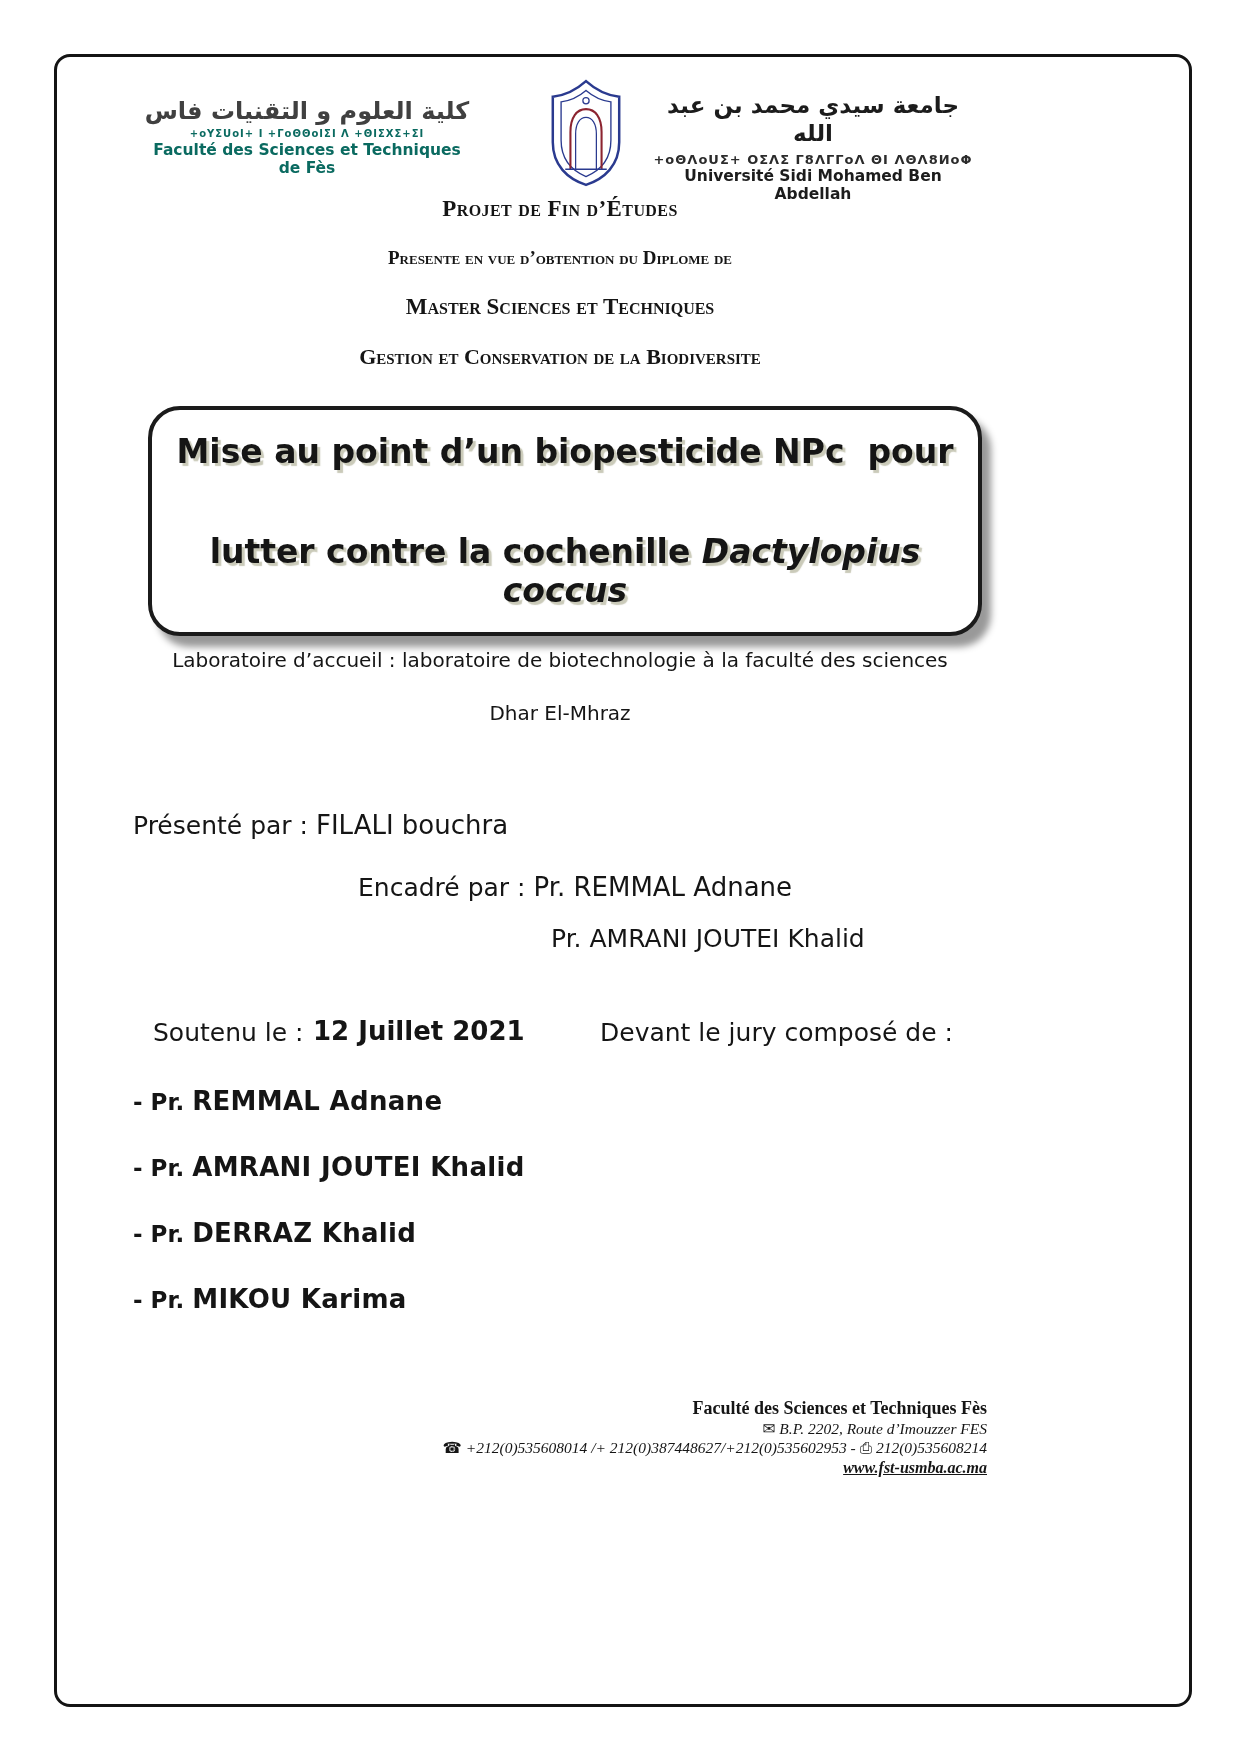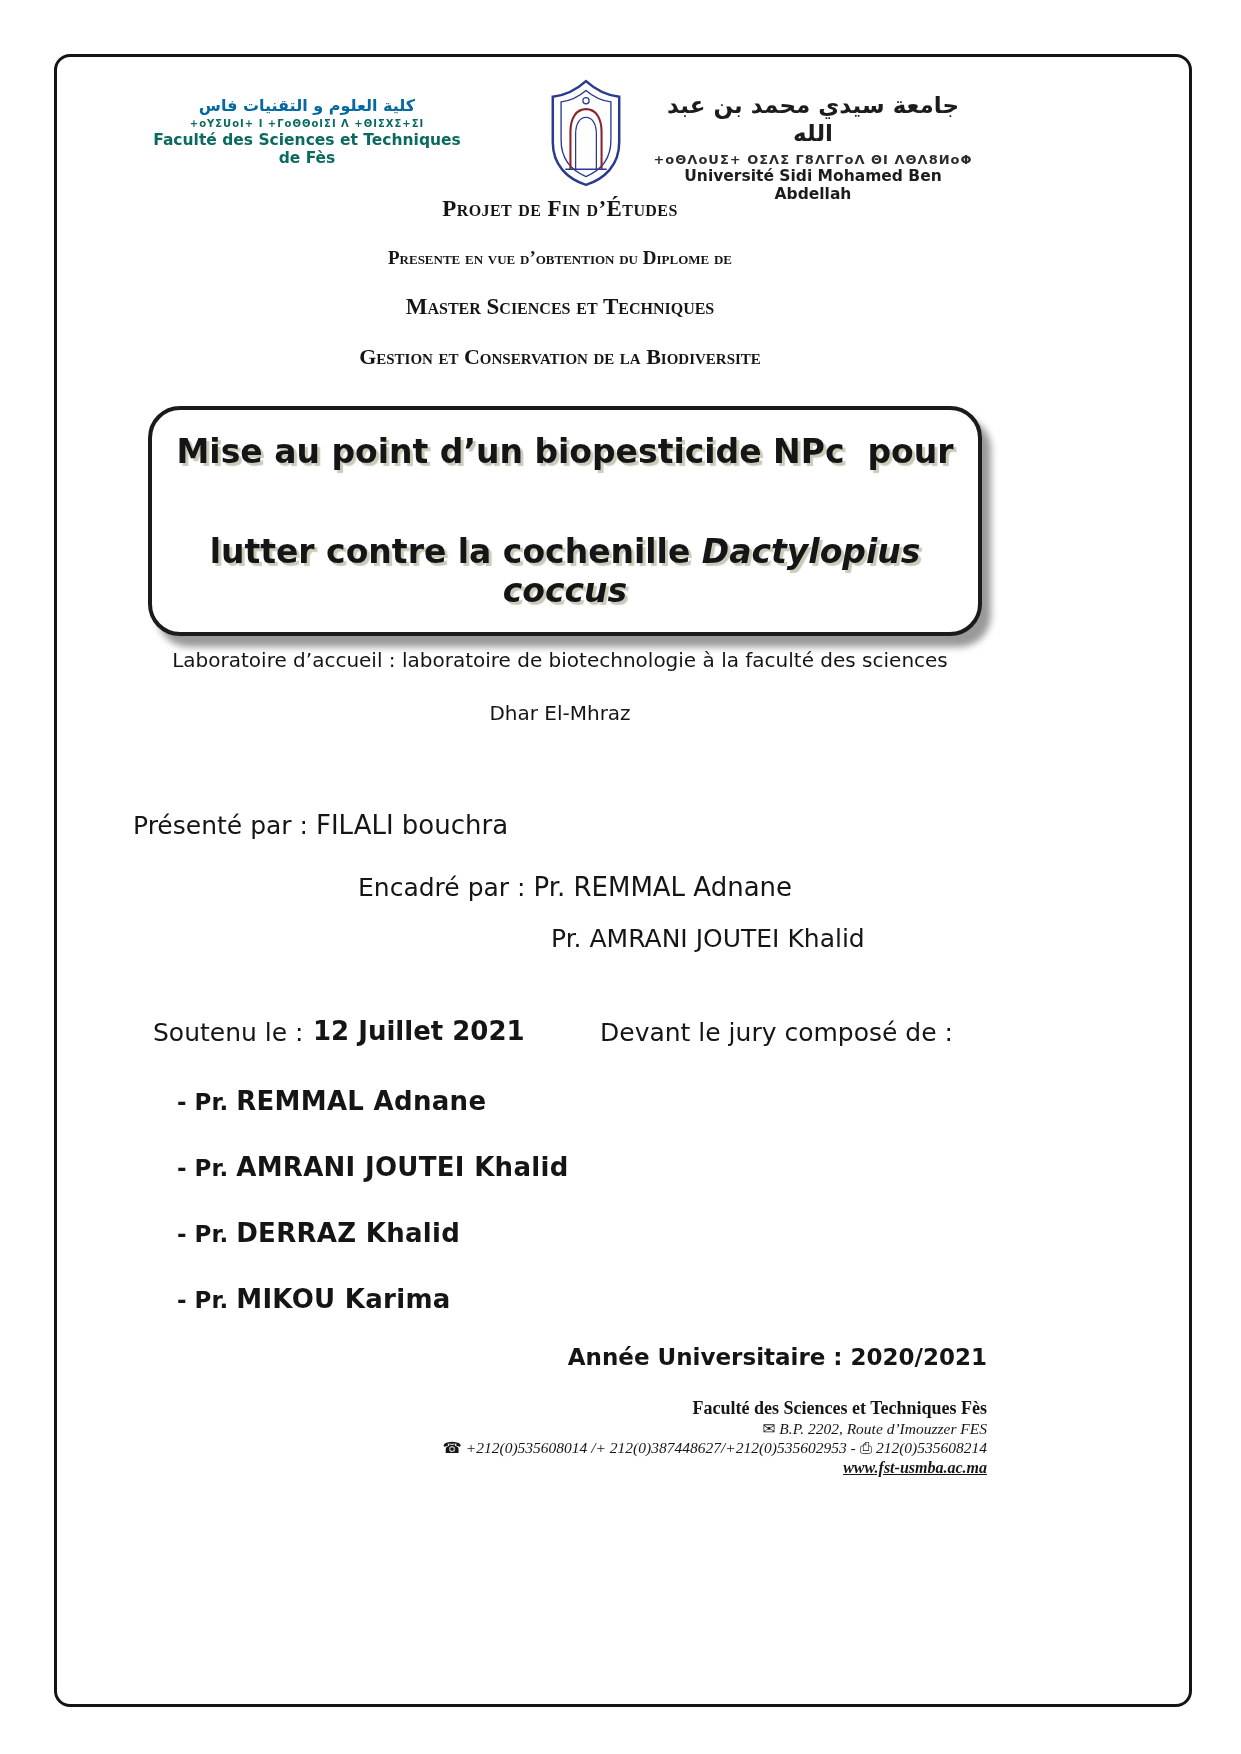--- a/index.html
+++ b/index.html
@@ -7,21 +7,21 @@
         font-family:"DejaVu Sans",sans-serif;color:#151515;overflow:hidden;}
   .frame{position:absolute;left:54px;top:54px;width:1132px;height:1647px;
          border:3px solid #141414;border-radius:16px;}
   .abs{position:absolute;}
   .centered{position:absolute;left:133px;width:854px;text-align:center;}
   .serif{font-family:"Liberation Serif","DejaVu Serif",serif;}
   .smallcaps{font-variant:small-caps;font-weight:bold;}
 
   
   .fac-block{position:absolute;left:140px;top:96px;width:334px;text-align:center;}
-  .fac-ar{font-size:16px;font-weight:700;color:#0369a1;line-height:1.25;}
+  .fac-ar{font-size:24px;font-weight:700;color:#404040;line-height:1.25;}
   .fac-tif{font-size:10px;font-weight:700;letter-spacing:1px;margin-top:2px;color:#0a6a60;}
   .fac-fr{font-size:15.5px;font-weight:700;margin-top:2px;color:#0a6a60;}
   .logo-wrap{position:absolute;left:536px;top:78px;width:100px;height:110px;}
   .uni-block{position:absolute;left:644px;top:92px;width:338px;text-align:center;}
   .uni-ar{font-size:23px;font-weight:700;color:#1c1c1c;line-height:1.2;}
   .uni-tif{font-size:13px;font-weight:600;letter-spacing:1px;margin-top:5px;color:#2b2b2b;}
   .uni-fr{font-size:15.5px;font-weight:700;margin-top:0;color:#1c1c1c;}
 
   
   .h-line1{top:196px;font-size:23px;letter-spacing:.4px;}
@@ -44,21 +44,21 @@
 
   .presented{left:133px;top:810px;font-size:25px;}
   .name-bold{font-weight:400;font-size:26px;}
   .supervised1{left:358px;top:872px;font-size:25px;}
   .supervised2{left:551px;top:924px;font-size:25px;}
 
   .soutenu{left:133px;top:1018px;font-size:25px;margin-left:20px;}
   .defense-date{left:313px;top:1016px;font-size:26px;font-weight:700;}
   .devant{left:600px;top:1018px;font-size:25px;}
 
-  .jury-item{left:133px;font-size:23px;font-weight:700;margin-left:44px;}
+  .jury-item{left:133px;font-size:23px;font-weight:700;}
   .jury-item .jname{font-size:26px;font-weight:700;letter-spacing:.3px;}
   .j0{top:1086px;} .j1{top:1152px;} .j2{top:1218px;} .j3{top:1284px;}
 
   .year{position:absolute;left:133px;width:854px;top:1344px;text-align:right;
         font-weight:700;font-size:23px;}
 
   .footer{position:absolute;left:133px;width:854px;top:1398px;text-align:right;
           line-height:1.22;}
   .f1{font-size:18px;font-weight:700;}
   .f2{font-size:15.5px;font-style:italic;}
@@ -117,21 +117,20 @@
 
   <div class="abs soutenu">Soutenu le :</div>
   <div class="abs defense-date">12 Juillet 2021</div>
   <div class="abs devant">Devant le jury composé de :</div>
 
   <div class="abs jury-item j0"><span>- Pr. </span><span class="jname">REMMAL Adnane</span></div>
   <div class="abs jury-item j1"><span>- Pr. </span><span class="jname">AMRANI JOUTEI Khalid</span></div>
   <div class="abs jury-item j2"><span>- Pr. </span><span class="jname">DERRAZ Khalid</span></div>
   <div class="abs jury-item j3"><span>- Pr. </span><span class="jname">MIKOU Karima</span></div>
 
-  <div class="year">Année Universitaire : 2020/2021</div>
 
   <div class="footer serif">
     <div class="f1">Faculté des Sciences et Techniques Fès</div>
     <div class="f2"><span class="f-icon">✉</span><span> B.P. 2202, Route d’Imouzzer FES</span></div>
     <div class="f3"><span class="f-icon">☎</span><span> +212(0)535608014 /+ 212(0)387448627/+212(0)535602953 - </span><span class="f-icon">⎙</span><span> 212(0)535608214</span></div>
     <div class="f4">www.fst-usmba.ac.ma</div>
   </div>
 
 </div>
 

